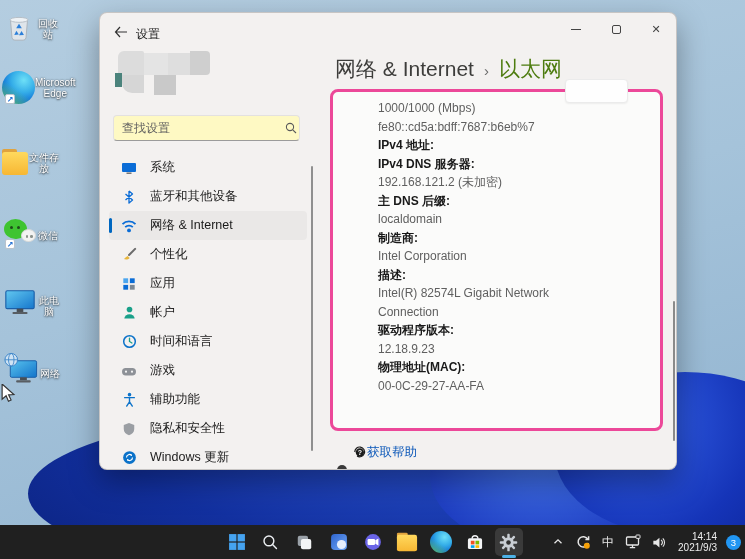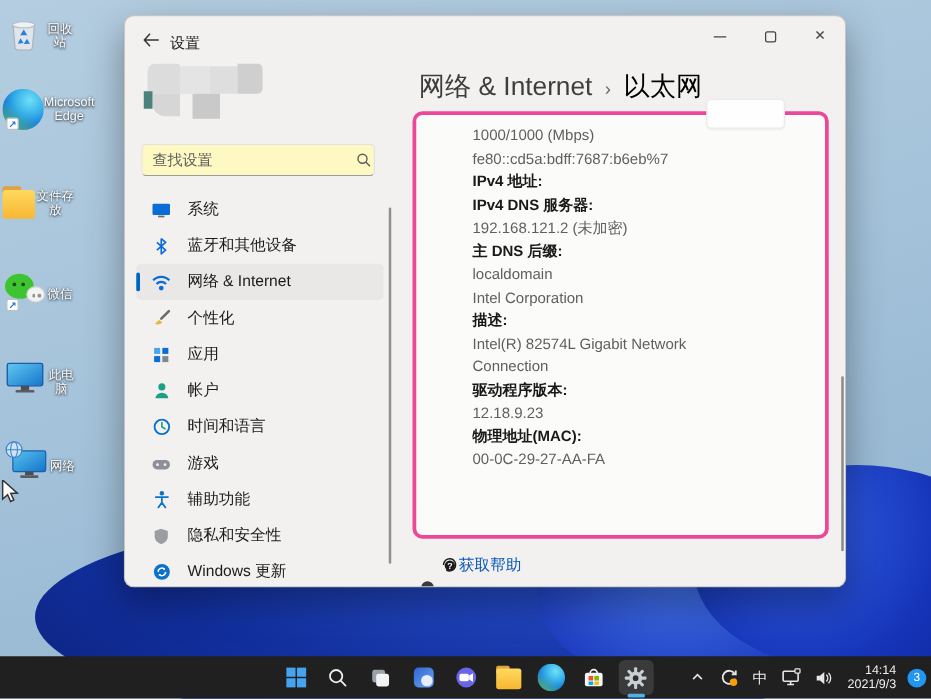--- a/index.html
+++ b/index.html
@@ -87,21 +87,21 @@
   .nav-ic { width:16px; height:16px; display:flex; align-items:center; justify-content:center; }
   .nav-label { font-size:12.5px; color:#1b1b1b; white-space:nowrap; }
   .side-scroll { position:absolute; left:211px; top:153px; width:2px; height:285px;
     background:#8f8f8f; border-radius:1px; }
 
   
   .crumb { position:absolute; left:235px; top:42px; font-size:21px; display:flex; gap:10px;
     align-items:baseline; white-space:nowrap; }
   .crumb .parent { color:#3d3d3b; }
   .crumb .sep { color:#6b6b6b; font-size:15px; }
-  .crumb .current { color:#000000; }
+  .crumb .current { color:#4d7c0f; }
 
   .copy-btn { position:absolute; left:465px; top:66px; width:63px; height:24px; background:#fefefe;
     border:1px solid #ebebeb; border-radius:4px; box-shadow:0 1px 2px rgba(0,0,0,.06); z-index:3; }
 
   .card { position:absolute; left:230px; top:76px; width:333px; height:342px; background:#fbfbfa;
     border:3px solid #ec4899; border-radius:8px; overflow:hidden; z-index:2;
     padding:7px 20px 0 45px; }
   .row-label { font-weight:bold; font-size:12px; color:#191919; line-height:18.5px; }
   .row-value { font-size:12px; color:#5f5f5f; line-height:18.5px; max-width:228px; }
 
@@ -389,20 +389,21 @@
       </div>
       <div>
         <div class="row-label">IPv4 DNS 服务器:</div>
         <div class="row-value">192.168.121.2 (未加密)</div>
       </div>
       <div>
         <div class="row-label">主 DNS 后缀:</div>
         <div class="row-value">localdomain</div>
       </div>
       <div>
+        <div class="row-label">制造商:</div>
         <div class="row-value">Intel Corporation</div>
       </div>
       <div>
         <div class="row-label">描述:</div>
         <div class="row-value">Intel(R) 82574L Gigabit Network Connection</div>
       </div>
       <div>
         <div class="row-label">驱动程序版本:</div>
         <div class="row-value">12.18.9.23</div>
       </div>

